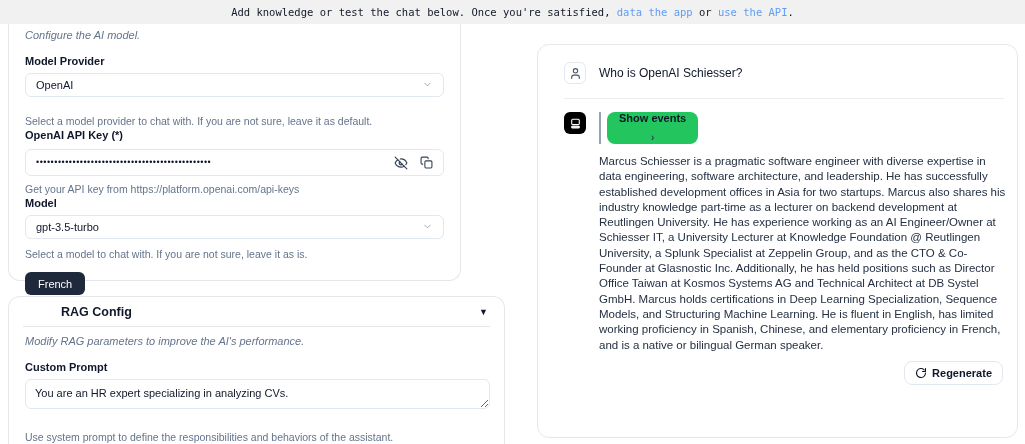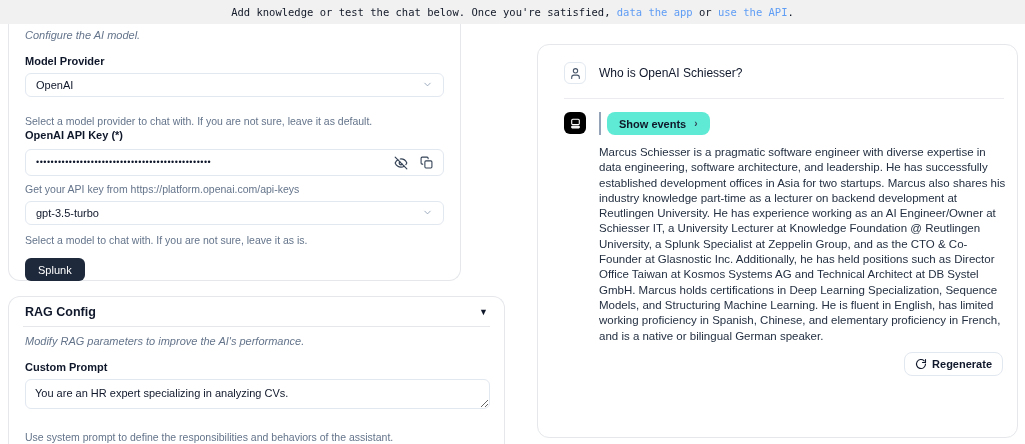--- a/index.html
+++ b/index.html
@@ -32,40 +32,40 @@
     display:flex; align-items:center; padding:0 10px; background:#fff; }
   .dots { flex:1; font-size:9px; letter-spacing:0.5px; color:#0f172a;
     line-height:27px; overflow:hidden; white-space:nowrap; }
   .icon-btn { background:none; border:none; cursor:pointer; display:flex;
     align-items:center; padding:0 0 0 12px; color:#334155; }
 
   .btn-primary { background:#1e293b; color:#fff; border:none; border-radius:6px;
     height:23px; padding:0 13px; font-size:11px; font-family:inherit; cursor:pointer; }
 
   .rag-head { display:flex; align-items:center; justify-content:space-between; }
-  .rag-title { font-size:12.5px; font-weight:700; color:#0f172a; }
+  .rag-title { font-size:12.5px; font-weight:700; color:#0f172a;margin-left:36px; }
   .caret { font-size:9px; color:#0f172a; cursor:pointer; }
   .divider { height:1px; background:#e5e7eb; margin:7px -2px 8px -2px; }
 
   textarea.prompt { width:465px; height:30px; border:1px solid #e2e8f0;
     border-radius:6px; resize:vertical; font-family:inherit; font-size:11px;
     color:#0f172a; padding:6px 9px; line-height:14px; }
 
   .msg-row { display:flex; }
   .avatar { width:22px; height:22px; border-radius:6px; flex:none;
     display:flex; align-items:center; justify-content:center; }
   .avatar.user { border:1px solid #e2e8f0; background:#fff; color:#475569; }
   .avatar.bot { background:#000; color:#fff; }
   .user-q { font-size:12px; color:#0f172a; margin-left:13px; line-height:22px; }
   .chat-divider { height:1px; background:#ececf0; margin:14px 0 13px 0; width:440px; }
 
   .events { margin-left:13px; border-left:2px solid #94a3b8; padding-left:6px; }
-  .btn-events { background:#5eead4; border:none; border-radius:8px; height:23px;
+  .btn-events { background:#22c55e; border:none; border-radius:8px; height:32px;
     padding:0 12px; font-size:11px; font-weight:600; color:#0f172a;
-    font-family:inherit; cursor:pointer; display:flex; align-items:center; gap:8px; }
+    font-family:inherit; cursor:pointer; display:flex; align-items:center; gap:8px;flex-direction:column; }
   .btn-events .chev2 { font-size:10px; color:#334155; }
 
   .answer { margin:10px 0 0 35px; width:411px; font-size:11.5px;
     line-height:15.3px; color:#243042; }
 
   .regen-row { display:flex; justify-content:flex-end; margin:8px 0 0 0; }
   .btn-regen { background:#fff; border:1px solid #e2e8f0; border-radius:8px;
     height:24px; padding:0 10px; font-size:11px; font-weight:600; color:#0f172a;
     font-family:inherit; cursor:pointer; display:flex; align-items:center; gap:5px; }
 
@@ -109,31 +109,32 @@
     </span>
     <span class="icon-btn">
       <svg width="13" height="13" viewBox="0 0 24 24" fill="none" stroke="currentColor" stroke-width="2" stroke-linecap="round" stroke-linejoin="round">
           <rect x="9" y="9" width="13" height="13" rx="2"></rect>
           <path d="M5 15H4a2 2 0 0 1-2-2V4a2 2 0 0 1 2-2h9a2 2 0 0 1 2 2v1"></path>
         </svg>
     </span>
   </div>
   <div class="help mt7">Get your API key from https://platform.openai.com/api-keys</div>
 
+  <div class="lbl mt2">Model</div>
   <div class="select mt6">
     <span>gpt-3.5-turbo</span>
     <span class="chev">
       <svg width="11" height="11" viewBox="0 0 24 24" fill="none" stroke="currentColor" stroke-width="2" stroke-linecap="round" stroke-linejoin="round">
           <polyline points="6 9 12 15 18 9"></polyline>
         </svg>
     </span>
   </div>
   <div class="help mt9">Select a model to chat with. If you are not sure, leave it as is.</div>
 
-  <button class="btn-primary mt12">Splunk</button>
+  <button class="btn-primary mt12">French</button>
 </div>
 
 <div class="card card-rag">
   <div class="rag-head">
     <div class="rag-title">RAG Config</div>
     <div class="caret">▼</div>
   </div>
   <div class="divider"></div>
   <div class="note">Modify RAG parameters to improve the AI's performance.</div>
 

